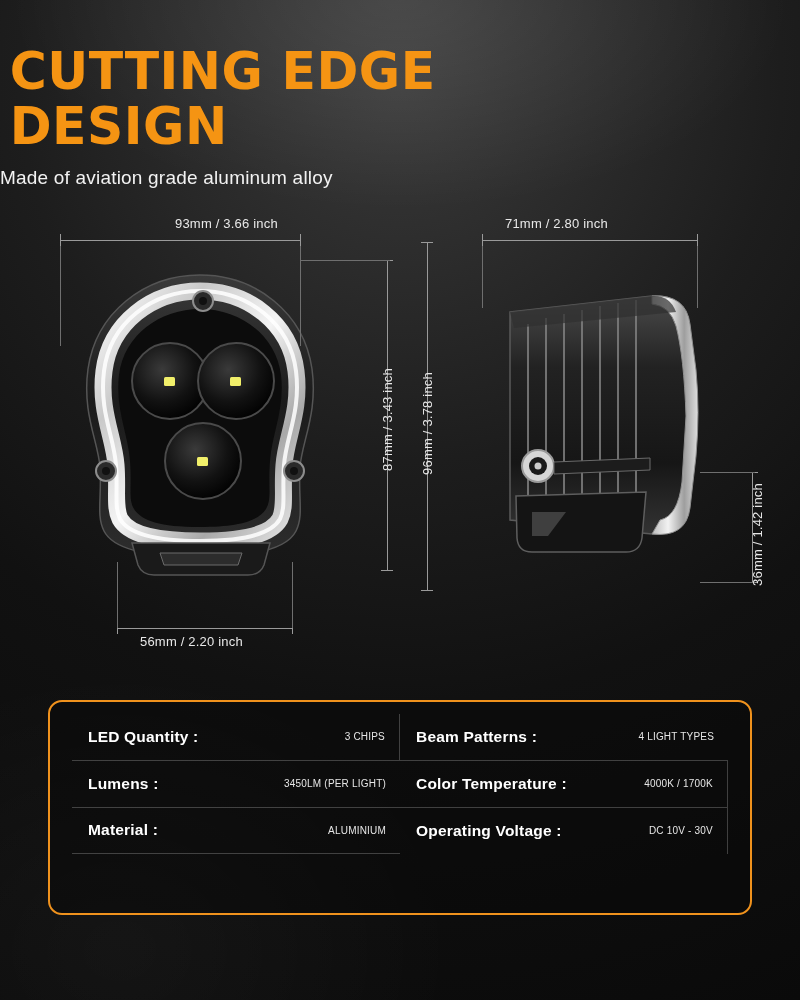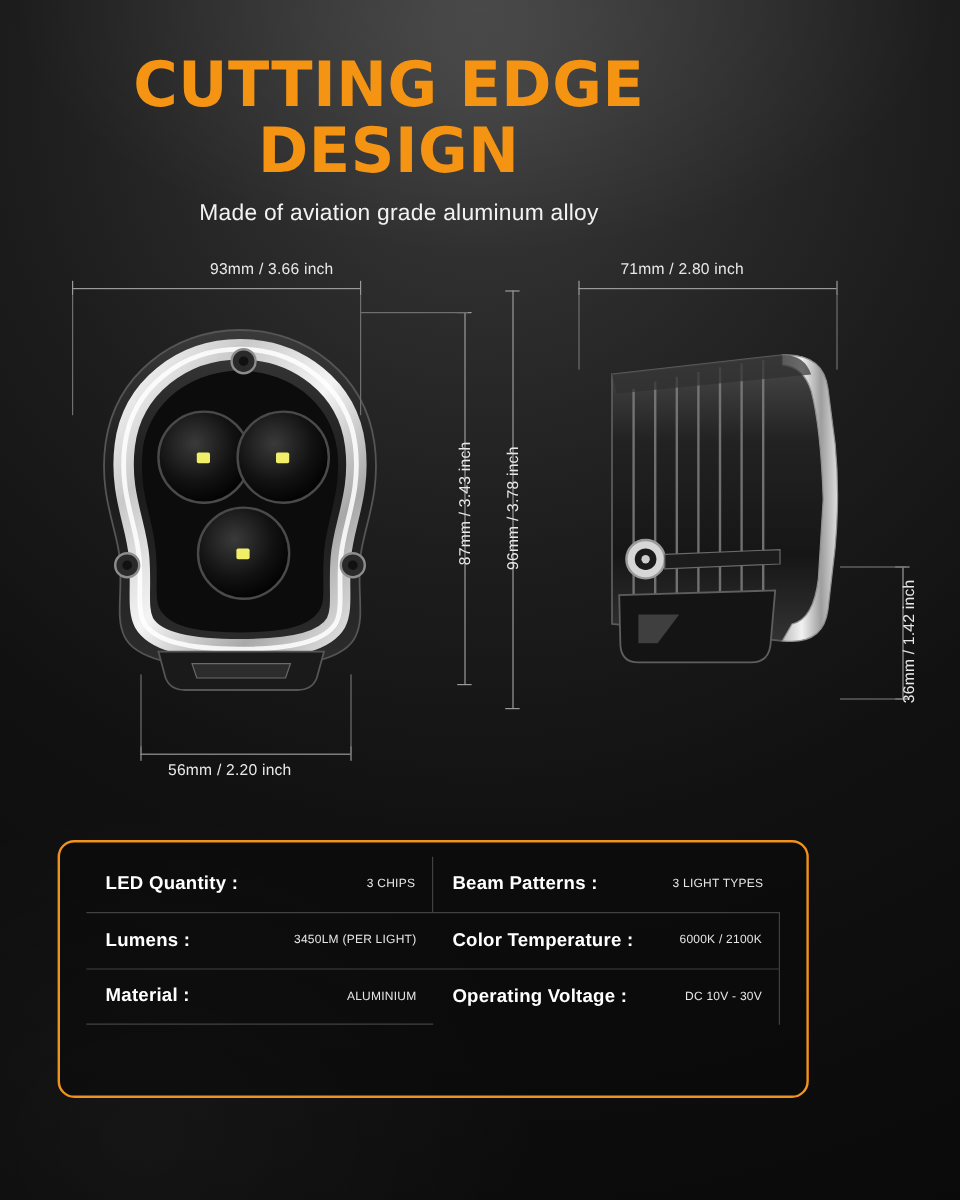--- a/index.html
+++ b/index.html
@@ -26,39 +26,37 @@
       radial-gradient(ellipse 60% 40% at 15% 95%, rgba(255,255,255,0.04), rgba(0,0,0,0) 70%);
     pointer-events: none;
   }
 
   
   .header {
     position: absolute;
     top: 44px;
     left: 0;
     width: 648px;
-    text-align: center;
   }
   .title {
     font-family: "DejaVu Sans", sans-serif;
     font-size: 52px;
     font-weight: bold;
     letter-spacing: 0.5px;
     color: #f59413;
     margin: 0;
     line-height: 1.05;
     transform: scaleX(0.97);
   }
   .subtitle {
     margin-top: 14px;
     font-size: 19px;
     color: #f2f2f2;
     font-weight: 400;
     letter-spacing: 0.2px;
-    padding-left: 17px;
   }
 
   
   .diagram {
     position: absolute;
     top: 190px;
     left: 0;
     width: 800px;
     height: 480px;
   }
@@ -93,21 +91,21 @@
     top: 80px;
     width: 260px;
     height: 320px;
   }
 
   
   .spec {
     position: absolute;
     left: 48px;
     top: 700px;
-    width: 626px;
+    width: 704px;
     height: 215px;
     border: 2px solid #f0921d;
     border-radius: 14px;
     background: rgba(10,10,10,0.55);
     box-sizing: border-box;
     padding: 12px 22px;
     display: grid;
     grid-template-columns: 1fr 1fr;
     grid-template-rows: repeat(4, 1fr);
     column-gap: 0px;
@@ -296,49 +294,49 @@
     <div class="line vline" style="left:427px; top:52px; height:348px;"></div>
     <div class="line hline" style="left:421px; top:52px; width:12px;"></div>
     <div class="line hline" style="left:421px; top:400px; width:12px;"></div>
     <div class="dim-label rot90" style="left:376px; top:226px;">96mm / 3.78 inch</div>
 
     <div class="line hline" style="left:482px; top:50px; width:215px;"></div>
     <div class="line vline" style="left:482px; top:44px; height:12px;"></div>
     <div class="line vline" style="left:697px; top:44px; height:12px;"></div>
     <div class="line vline" style="left:482px; top:56px; height:62px; background:#6f6f6f;"></div>
     <div class="line vline" style="left:697px; top:56px; height:62px; background:#6f6f6f;"></div>
-    <div class="dim-label" style="left:517px; top:26px;">71mm / 2.80 inch</div>
+    <div class="dim-label" style="left:505px; top:26px;">71mm / 2.80 inch</div>
 
     <div class="line vline" style="left:752px; top:282px; height:110px;"></div>
     <div class="line hline" style="left:746px; top:282px; width:12px;"></div>
     <div class="line hline" style="left:746px; top:392px; width:12px;"></div>
     <div class="line hline" style="left:700px; top:282px; width:55px; background:#6f6f6f;"></div>
     <div class="line hline" style="left:700px; top:392px; width:55px; background:#6f6f6f;"></div>
     <div class="dim-label rot90" style="left:706px; top:337px;">36mm / 1.42 inch</div>
   </div>
 
   <div class="spec">
 
     <div class="cell col-left">
       <span class="k">LED Quantity :</span>
       <span class="v">3 CHIPS</span>
     </div>
     <div class="cell">
       <span class="k">Beam Patterns :</span>
-      <span class="v">3 LIGHT TYPES</span>
+      <span class="v">4 LIGHT TYPES</span>
     </div>
 
     <div class="cell">
       <span class="k">Lumens :</span>
       <span class="v">3450LM (PER LIGHT)</span>
     </div>
 
     <div class="cell col-left">
       <span class="k">Color Temperature :</span>
-      <span class="v">6000K / 2100K</span>
+      <span class="v">4000K / 1700K</span>
     </div>
     <div class="cell">
       <span class="k">Material :</span>
       <span class="v">ALUMINIUM</span>
     </div>
 
     <div class="cell col-left last-row">
       <span class="k">Operating Voltage :</span>
       <span class="v">DC 10V - 30V</span>
     </div>

